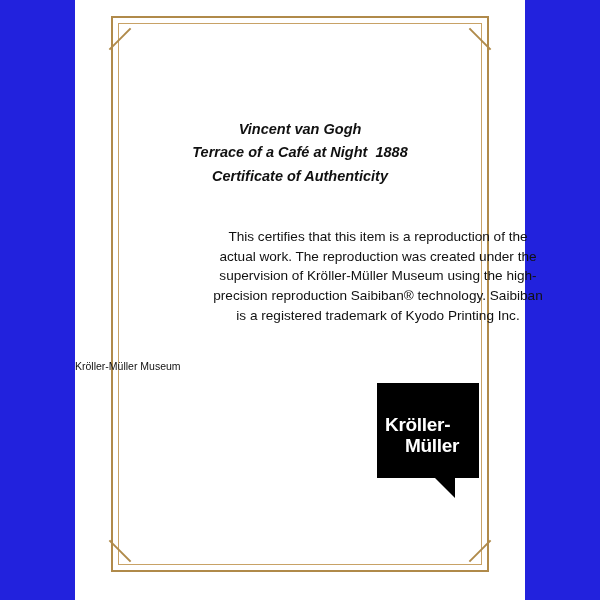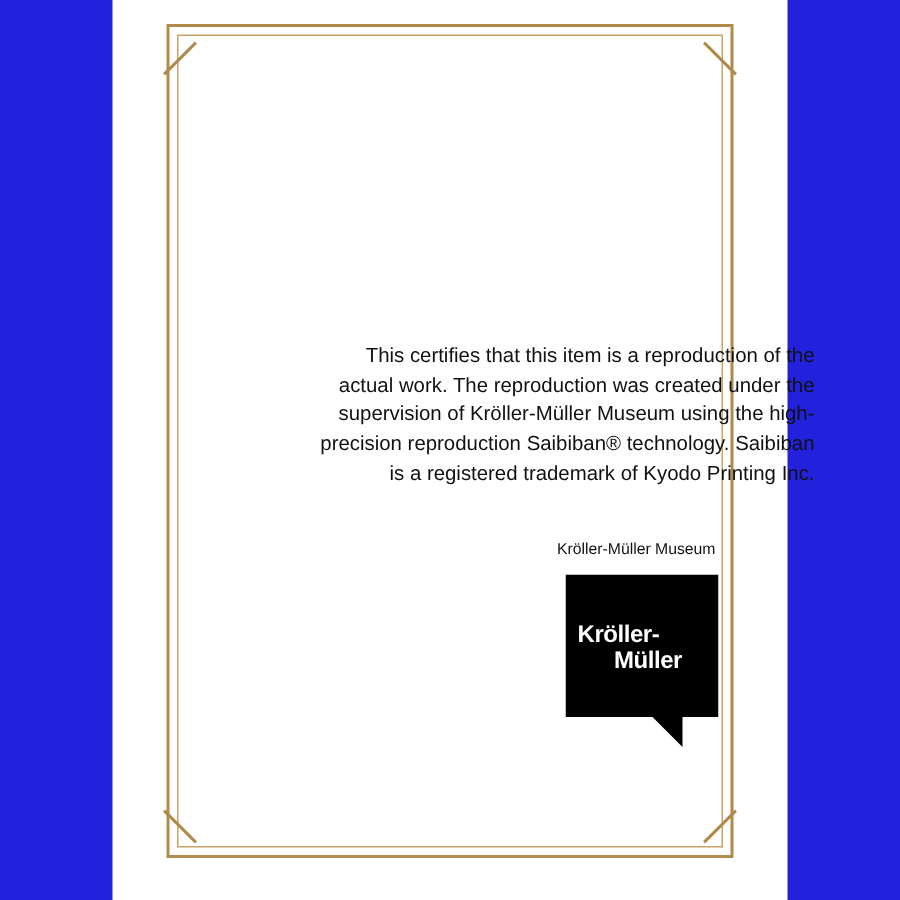--- a/index.html
+++ b/index.html
@@ -65,28 +65,28 @@
     white-space: pre;
   }
   .body-text {
     position: absolute;
     left: 138px;
     top: 227px;
     width: 330px;
     font-size: 13.6px;
     color: #111111;
     line-height: 1.45;
-    text-align: right;
+    text-align: center;
   }
   .museum-label {
     position: absolute;
     left: 0;
     top: 360px;
     width: 450px;
-    text-align: right;
+    text-align: left;
     padding-right: 48px;
     box-sizing: border-box;
     font-size: 10.5px;
     color: #111111;
   }
   .logo-wrap {
     position: absolute;
     left: 302px;
     top: 383px;
     width: 102px;
@@ -99,39 +99,44 @@
     width: 102px;
     height: 115px;
   }
   .logo-text {
     position: absolute;
     left: 8px;
     top: 32px;
     width: 94px;
     color: #ffffff;
     font-weight: bold;
-    font-size: 16px;
+    font-size: 19px;
     line-height: 1.08;
     letter-spacing: -0.3px;
   }
   .logo-text .l2 { display: block; text-align: center; }
 </style>
 </head>
 <body>
 
 <div class="page">
 
   <div class="cert-frame-outer"></div>
   <div class="cert-frame-inner"></div>
 
   <div class="notch-diag nd1"></div>
   <div class="notch-diag nd2"></div>
   <div class="notch-diag nd3"></div>
   <div class="notch-diag nd4"></div>
 
+  <div class="title-block">
+    <div>Vincent van Gogh</div>
+    <div>Terrace of a Café at Night  1888</div>
+    <div>Certificate of Authenticity</div>
+  </div>
 
   <div class="body-text">This certifies that this item is a reproduction of the actual work. The reproduction was created under the supervision of Kröller-Müller Museum using the high-precision reproduction Saibiban® technology. Saibiban is a registered trademark of Kyodo Printing Inc.</div>
 
   <div class="museum-label">Kröller-Müller Museum</div>
 
   <div class="logo-wrap">
     <svg class="logo-shape" viewBox="0 0 102 115" xmlns="http://www.w3.org/2000/svg">
       <path d="M0,0 H102 V95 H78 V115 L58,95 H0 Z" fill="#000000"></path>
     </svg>
     <div class="logo-text">

